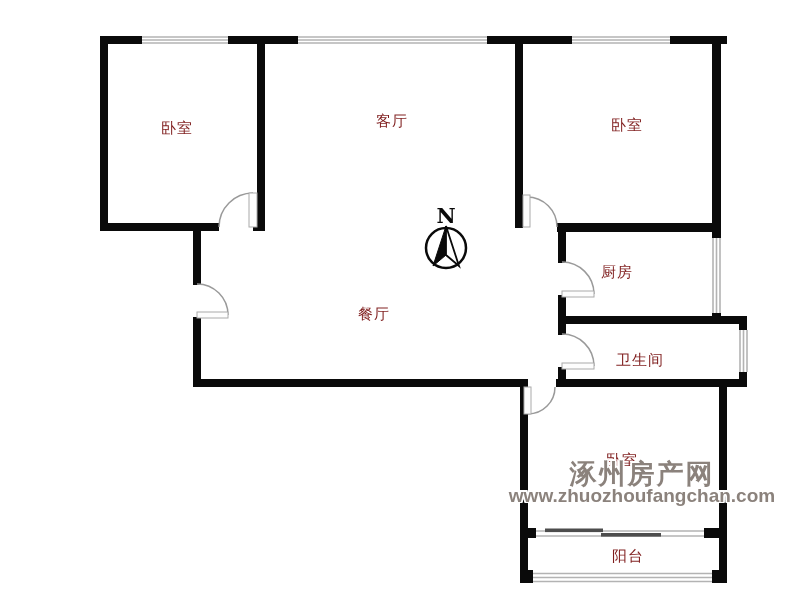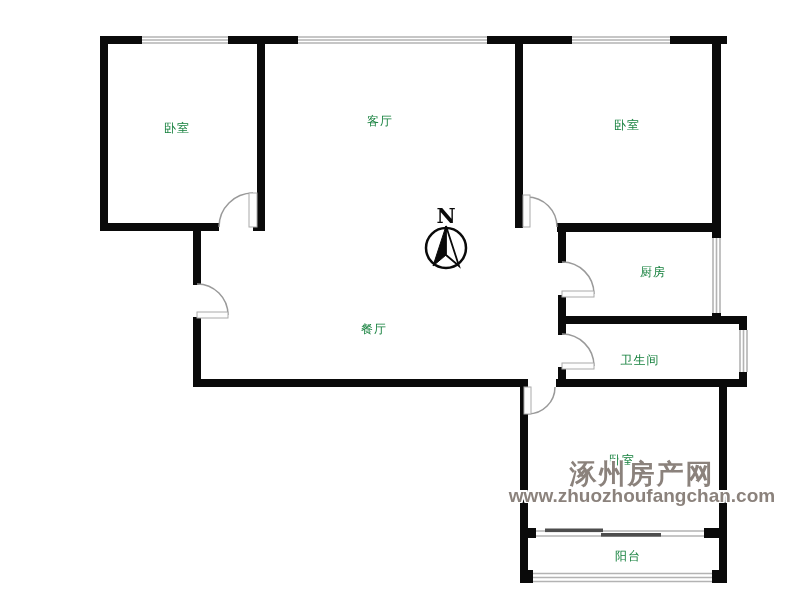--- a/index.html
+++ b/index.html
@@ -3,21 +3,21 @@
 <meta charset="utf-8">
 <style>
   html,body{margin:0;padding:0;background:#ffffff;}
   #canvas{
     position:relative;width:800px;height:600px;background:#ffffff;overflow:hidden;
     font-family:"Liberation Sans","DejaVu Sans",sans-serif;
   }
   #plan{position:absolute;left:0;top:0;z-index:1;}
   .room-label{
     position:absolute;z-index:2;transform:translate(-50%,-50%);
-    font-size:12px;color:#15803d;letter-spacing:1px;white-space:nowrap;font-family:Liberation Serif, serif;
+    font-size:15px;color:#7f1d1d;letter-spacing:1px;white-space:nowrap;font-family:Liberation Serif, serif;
   }
   .compass-n{
     position:absolute;z-index:2;transform:translate(-50%,-50%);
     font-family:"DejaVu Serif","Liberation Serif",serif;
     font-weight:bold;font-size:21px;color:#0a0a0a;
   }
   #watermark{
     position:absolute;z-index:5;left:642px;top:483px;transform:translate(-50%,-50%);
     text-align:center;white-space:nowrap;pointer-events:none;
   }
@@ -158,24 +158,24 @@
     </g>
 
     <g>
       <circle cx="446" cy="248" r="20" fill="none" stroke="#0a0a0a" stroke-width="2.5"></circle>
       <path d="M 446 226 L 433 266 L 446 255 Z" fill="#0a0a0a" stroke="#0a0a0a" stroke-width="1"></path>
       <path d="M 446 226 L 459 266 L 446 255 Z" fill="#ffffff" stroke="#0a0a0a" stroke-width="1.8"></path>
     </g>
   </svg>
 
   <div class="room-label" style="left:177px;top:128px">卧室</div>
-  <div class="room-label" style="left:380px;top:121px">客厅</div>
+  <div class="room-label" style="left:392px;top:121px">客厅</div>
   <div class="room-label" style="left:627px;top:125px">卧室</div>
-  <div class="room-label" style="left:653px;top:272px">厨房</div>
-  <div class="room-label" style="left:374px;top:329px">餐厅</div>
+  <div class="room-label" style="left:617px;top:272px">厨房</div>
+  <div class="room-label" style="left:374px;top:314px">餐厅</div>
   <div class="room-label" style="left:640px;top:360px">卫生间</div>
   <div class="room-label" style="left:622px;top:460px">卧室</div>
   <div class="room-label" style="left:628px;top:556px">阳台</div>
 
   <div class="compass-n" style="left:446px;top:215px">N</div>
 
   <div id="watermark">
     <div class="wm-line wm-site">涿州房产网</div>
     <div class="wm-line wm-url">www.zhuozhoufangchan.com</div>
   </div>

